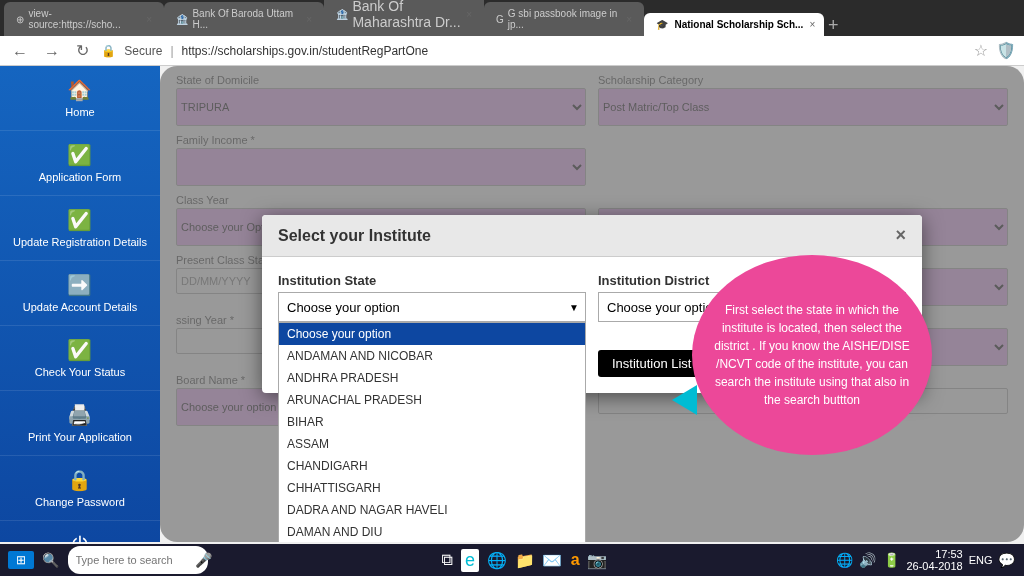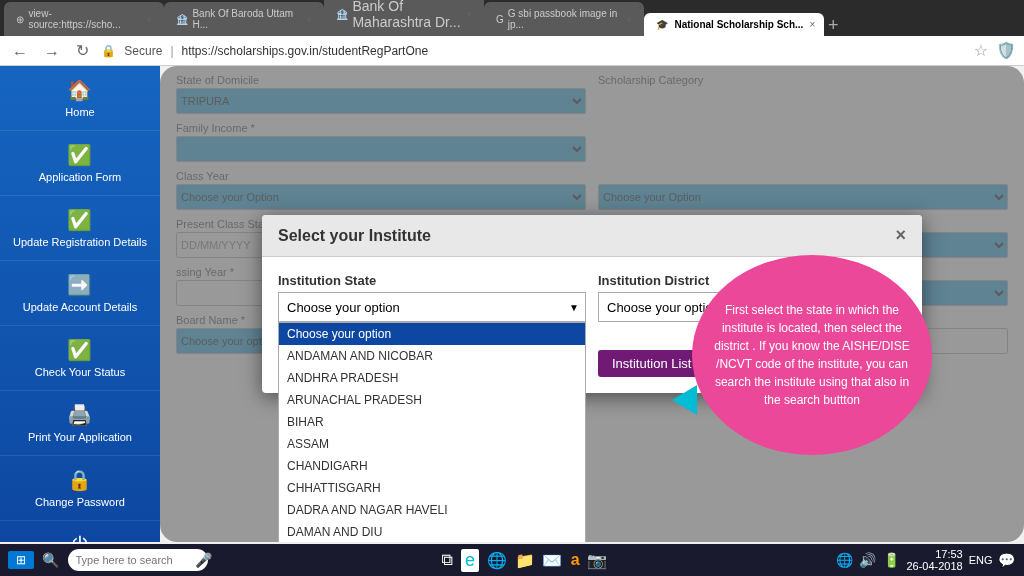--- a/index.html
+++ b/index.html
@@ -23,21 +23,21 @@
     .sidebar-label { font-size: 11px; text-align: center; color: #fff; }
 
     
     .content { flex: 1; background: #fff; position: relative; overflow: hidden; border-radius: 17px; }
 
     
     .bg-form { padding: 8px 16px; opacity: 0.4; }
     .form-row { display: flex; gap: 12px; margin-bottom: 8px; }
     .form-group { flex: 1; }
     .form-label { font-size: 11px; color: #333; margin-bottom: 2px; }
-    .form-select { width: 100%; height: 26px; border: 1px solid #aaa; border-radius: 2px; font-size: 11px; background: #0ea5e9; }
+    .form-select { width: 100%; height: 38px; border: 1px solid #aaa; border-radius: 2px; font-size: 11px; background: #f0abfc; }
     .form-input { width: 100%; height: 26px; border: 1px solid #aaa; border-radius: 2px; font-size: 11px; padding: 0 4px; }
 
     
     .modal-overlay { position: absolute; top: 0; left: 0; right: 0; bottom: 0; background: rgba(0,0,0,0.4); display: flex; align-items: center; justify-content: center; z-index: 100; }
     .modal { background: #fff; border-radius: 4px; box-shadow: 0 4px 20px rgba(0,0,0,0.5); width: 660px; max-height: 500px; position: relative; }
     .modal-header { background: #e8e8e8; padding: 10px 16px; border-bottom: 1px solid #ccc; display: flex; justify-content: space-between; align-items: center; border-radius: 4px 4px 0 0; }
     .modal-title { font-size: 16px; font-weight: bold; color: #333; }
     .modal-close { cursor: pointer; font-size: 18px; color: #666; background: none; border: none; font-weight: bold; }
     .modal-body { padding: 16px; }
 
@@ -48,28 +48,28 @@
 
     
     .dropdown-container { position: relative; }
 
     
     .dropdown-list { position: absolute; top: 100%; left: 0; right: 0; z-index: 200; border: 1px solid #aaa; background: #fff; max-height: 260px; overflow-y: auto; }
     .dropdown-item { padding: 4px 8px; font-size: 12px; cursor: pointer; color: #333; }
     .dropdown-item.highlighted { background: #0d47a1; color: #fff; }
 
     
-    .search-btn { background: #701a75; color: #fff; border: none; padding: 6px 14px; font-size: 13px; border-radius: 3px; cursor: pointer; margin-top: 20px; }
+    .search-btn { background: #000000; color: #fff; border: none; padding: 6px 14px; font-size: 13px; border-radius: 3px; cursor: pointer; margin-top: 20px; }
 
     
     .taskbar { height: 32px; background: #1a1a2e; display: flex; align-items: center; justify-content: space-between; padding: 0 8px; position: fixed; bottom: 0; width: 1024px; }
     .taskbar-left { display: flex; align-items: center; gap: 8px; }
     .taskbar-right { display: flex; align-items: center; gap: 6px; color: #fff; font-size: 11px; }
     .win-btn { background: #0078d4; color: #fff; border: none; padding: 2px 8px; border-radius: 2px; font-size: 12px; cursor: pointer; display: flex; align-items: center; gap: 4px; }
-    .search-bar-taskbar { background: #fff; border: none; height: 22px; width: 140px; border-radius: 12px; padding: 0 8px; font-size: 11px; }
+    .search-bar-taskbar { background: #fff; border: none; height: 28px; width: 140px; border-radius: 12px; padding: 0 8px; font-size: 11px; }
     .time-display { text-align: right; }
   </style>
 </head>
 <body>
 
 <div class="tab-bar">
   <div class="tab-inactive">
     <span style="font-size:10px;">⊕</span>
     <span style="font-size:10px;">view-source:https://scho...</span>
     <span class="tab-close">×</span>
@@ -151,20 +151,23 @@
     <div class="bg-form">
       <div class="form-row">
         <div class="form-group">
           <div class="form-label">State of Domicile</div>
           <select class="form-select">
             <option>TRIPURA</option>
           </select>
         </div>
         <div class="form-group">
           <div class="form-label">Scholarship Category</div>
+          <select class="form-select">
+            <option>Post Matric/Top Class</option>
+          </select>
         </div>
       </div>
       <div class="form-row">
         <div class="form-group">
           <div class="form-label">Family Income *</div>
           <select class="form-select"><option></option></select>
         </div>
         <div class="form-group"></div>
       </div>
       <div class="form-row">

